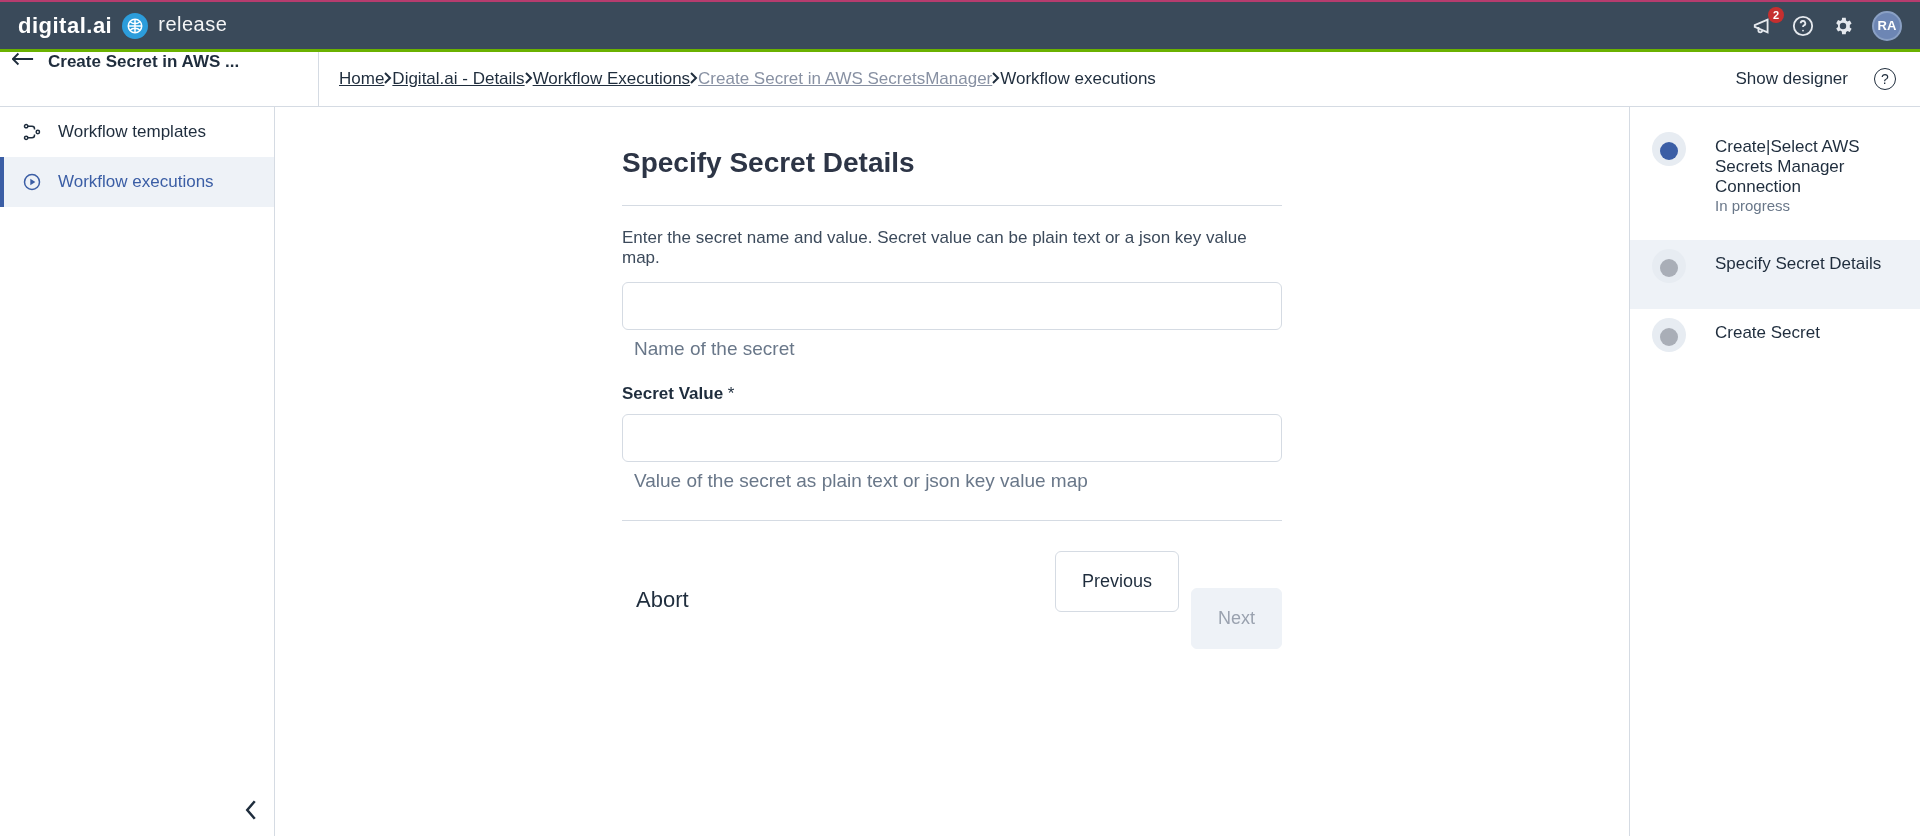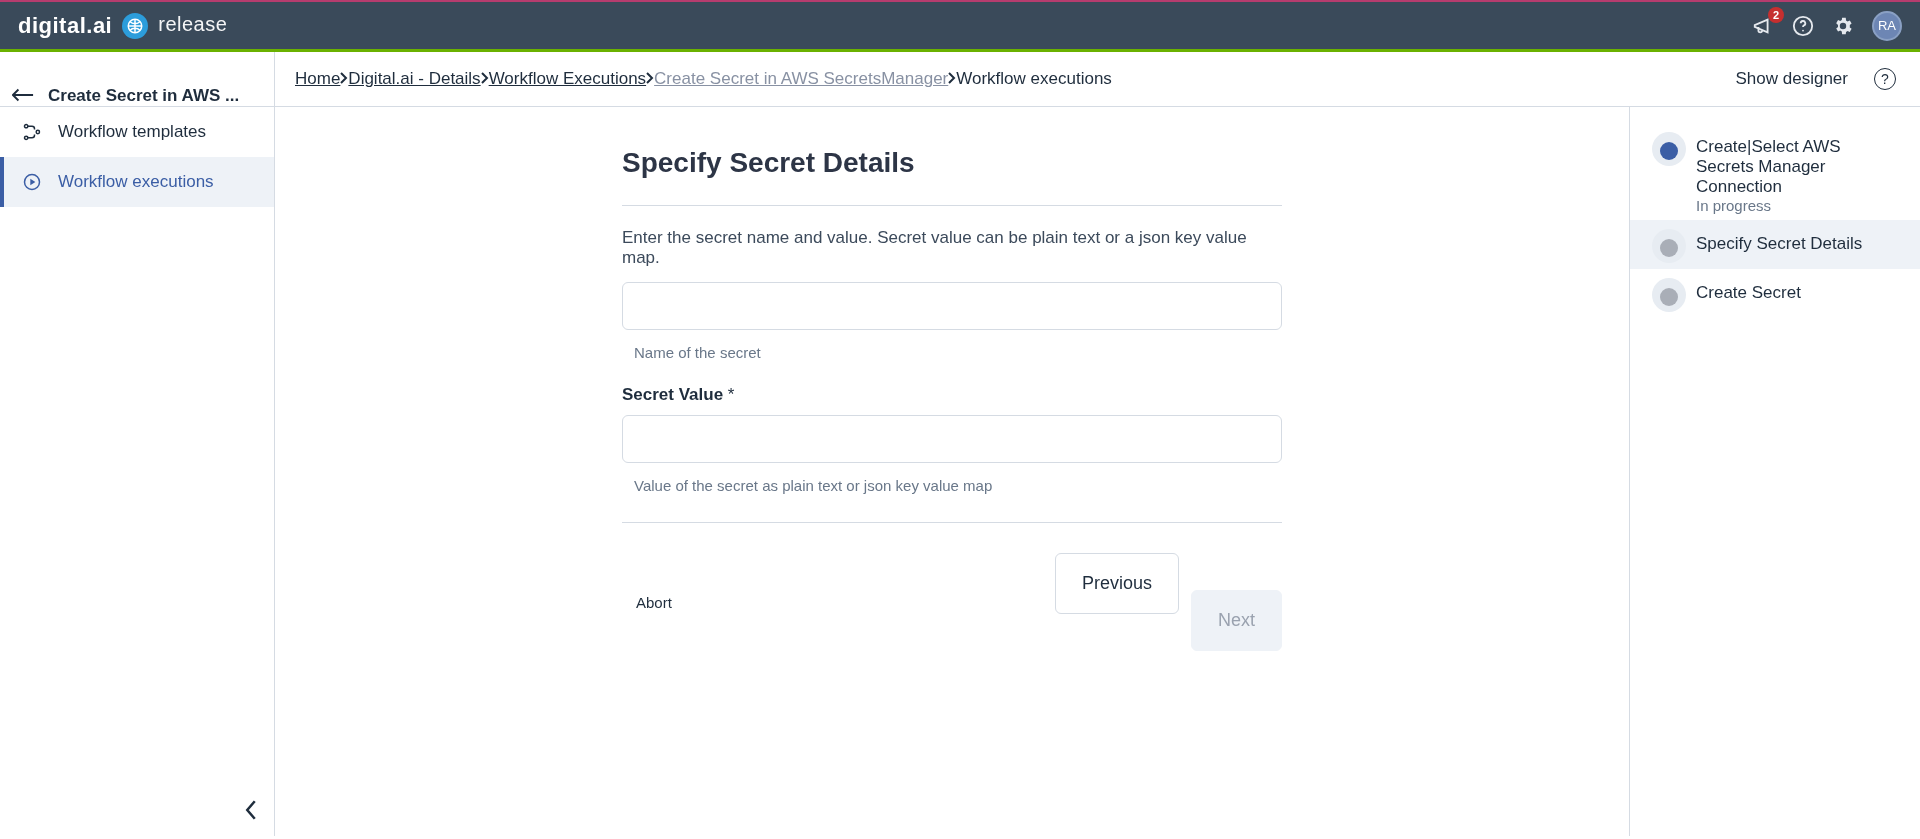--- a/index.html
+++ b/index.html
@@ -79,37 +79,37 @@
     line-height: 16px;
     min-width: 16px;
     text-align: center;
     border-radius: 8px;
     padding: 0 4px;
     font-weight: 600;
   }
   .avatar {
     width: 30px; height: 30px; border-radius: 50%;
     background: var(--avatar-bg);
-    color: #fff; font-size: 13px; font-weight: 400;
+    color: #fff; font-size: 13px; font-weight: 700;
     display: flex; align-items: center; justify-content: center;
     border: 2px solid #8aa0c4;
     cursor: pointer;
   }
 
   
   .subbar {
     height: 55px;
     border-bottom: 1px solid var(--border);
     display: flex;
     align-items: center;
   }
   .subbar-left {
-    width: 275px;
-    display: flex;
-    align-items: flex-end;
+    width: 319px;
+    display: flex;
+    align-items: flex-start;
     gap: 14px;
     padding: 0 12px;
     border-right: 1px solid var(--border);
     height: 100%;
   }
   .back-arrow { cursor: pointer; color: var(--text-dark); }
   .back-arrow svg { width: 22px; height: 14px; }
   .subbar-title {
     font-weight: 700;
     font-size: 17px;
@@ -224,33 +224,33 @@
   .text-input {
     width: 100%;
     height: 48px;
     border: 1px solid var(--border);
     border-radius: 6px;
     font-size: 16px;
     padding: 0 12px;
     outline: none;
   }
   .help-text {
-    font-size: 15px;
+    font-size: 19px;
     color: var(--help-text);
-    margin: 14px 0 24px 12px;
+    margin: 8px 0 24px 12px;
   }
   .form-footer {
     margin-top: 28px;
     padding-top: 30px;
     border-top: 1px solid var(--border);
     display: flex;
     align-items: center;
   }
   .abort {
-    font-size: 15px;
+    font-size: 22px;
     color: var(--text-dark);
     cursor: pointer;
     margin-left: 14px;
   }
   .btn {
     height: 61px;
     padding: 0 26px;
     border-radius: 6px;
     font-size: 18px;
     display: inline-flex;
@@ -273,22 +273,22 @@
 
   
   .steps {
     width: 290px;
     padding-top: 16px;
     font-size: 17px;
   }
   .step {
     display: flex;
     align-items: flex-start;
-    gap: 10px;
-    padding: 14px 20px 6px 22px;
+    gap: 29px;
+    padding: 14px 20px 26px 22px;
   }
   .step.current { background: var(--step-current-bg); }
   .step-dot {
     width: 18px; height: 18px; border-radius: 50%;
     margin-top: 3px;
     flex-shrink: 0;
   }
   .step-dot-outer {
     width: 34px; height: 34px; border-radius: 50%;
     display: flex; align-items: center; justify-content: center;

